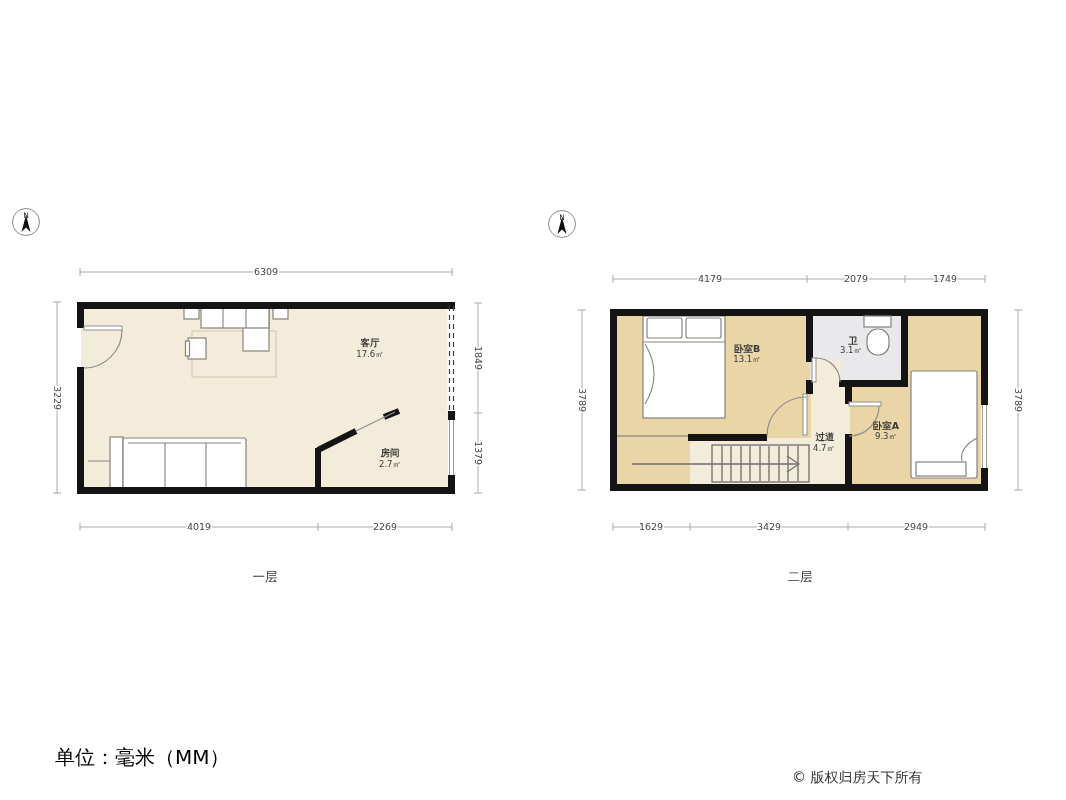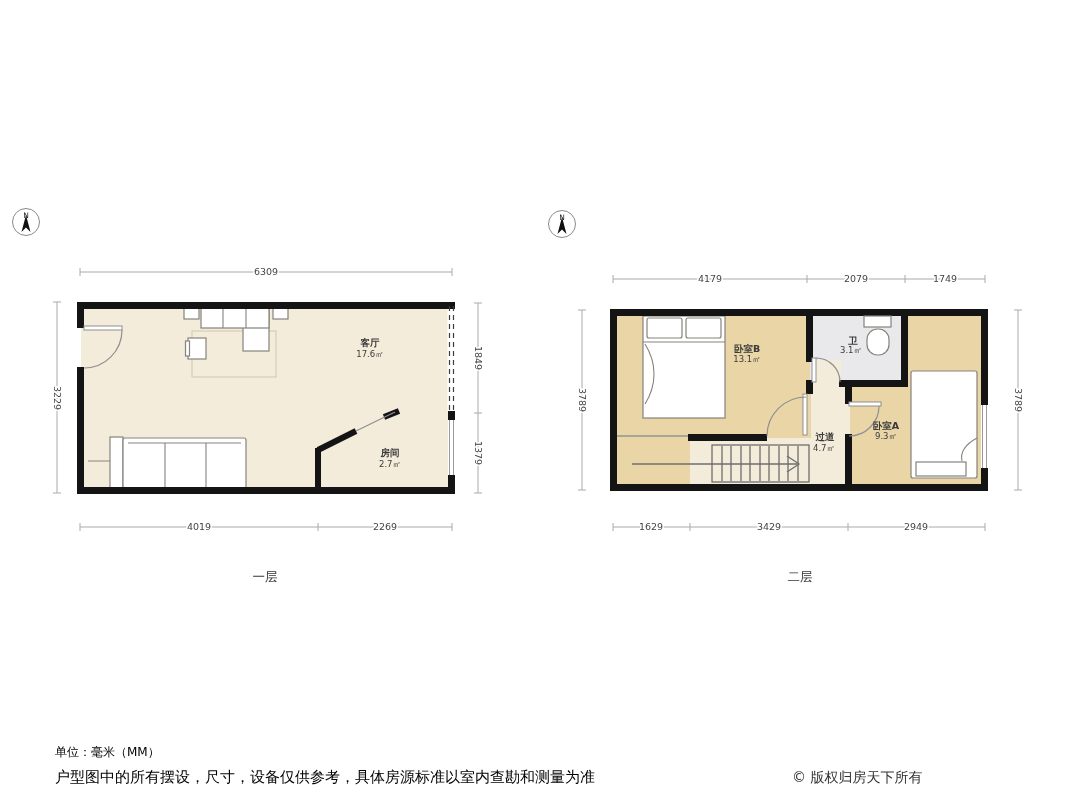--- a/index.html
+++ b/index.html
@@ -22,21 +22,21 @@
   .dashed-win{stroke:#3c3c3c;stroke-width:1.2;fill:none;stroke-dasharray:5 4;}
   .stairs{fill:none;stroke:#6e6e6e;stroke-width:1.3;}
   .dim{stroke:var(--dim_line);stroke-width:1;fill:none;}
   .dim-t{font-size:9.5px;fill:var(--dim_text);text-anchor:middle;
          paint-order:stroke;stroke:#ffffff;stroke-width:3px;stroke-linejoin:round;}
   .room-name{font-size:9.5px;font-weight:700;fill:#3a3a3a;text-anchor:middle;}
   .room-area{font-size:8.5px;fill:#3a3a3a;text-anchor:middle;}
   .floor-label{font-size:12.5px;fill:#333;text-anchor:middle;}
   .compass-n{font-size:7.5px;fill:#222;text-anchor:middle;}
   .footer-text{position:absolute;color:#000;white-space:nowrap;}
-  .unit{left:55px;top:744px;font-size:12px;}
+  .unit{left:55px;top:744px;font-size:20px;}
   .disclaimer{left:55px;top:768px;font-size:15px;}
   .copyright{left:784px;top:769px;font-size:14px;color:#333;margin-left:8px;}
 </style>
 </head>
 <body>
 
 <div class="page">
 <svg width="1066" height="800" viewBox="0 0 1066 800">
 
   <g>
@@ -235,15 +235,14 @@
     <text transform="translate(578.5,400) rotate(90)" class="dim-t">3789</text>
 
     <path class="dim" d="M1018,310V490 M1014,310H1022 M1014,490H1022"></path>
     <text transform="translate(1014.5,400) rotate(90)" class="dim-t">3789</text>
   </g>
 
   <text x="800" y="581" class="floor-label">二层</text>
 </svg>
 
   <div class="footer-text unit">单位：毫米（MM）</div>
-  <div class="footer-text disclaimer">户型图中的所有摆设，尺寸，设备仅供参考，具体房源标准以室内查勘和测量为准</div>
   <div class="footer-text copyright">© 版权归房天下所有</div>
 </div>
 
 </body></html>

